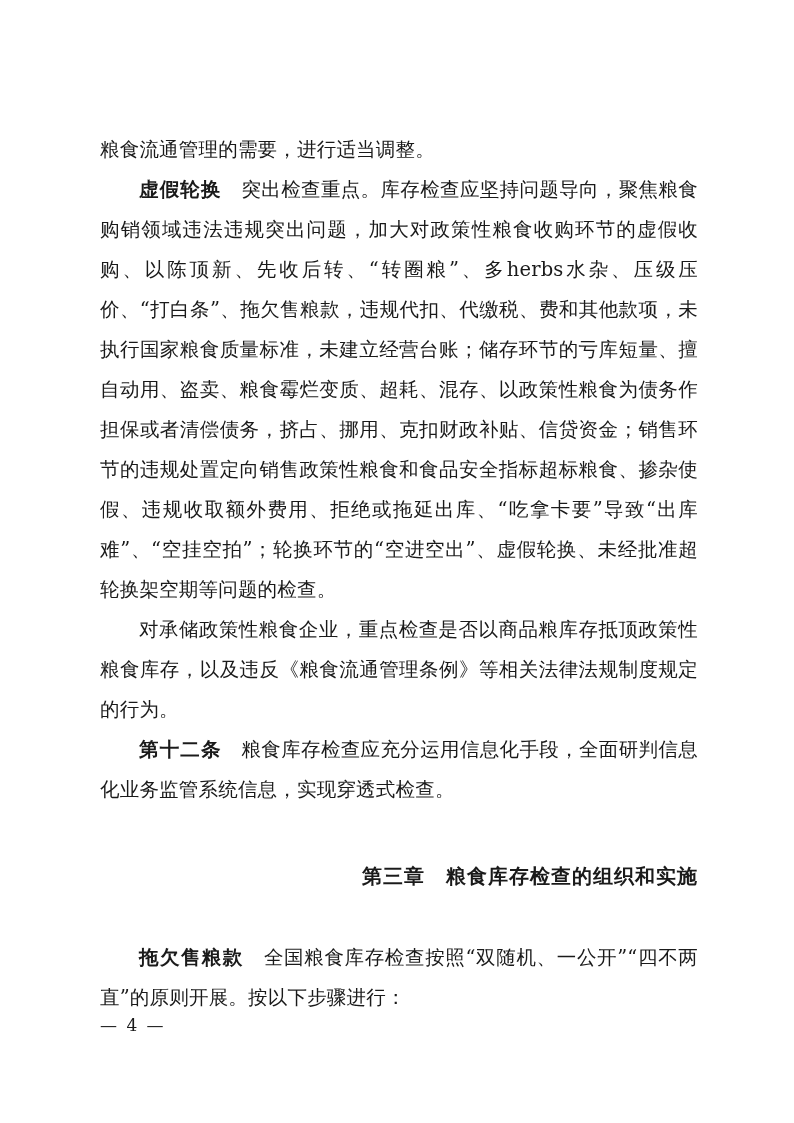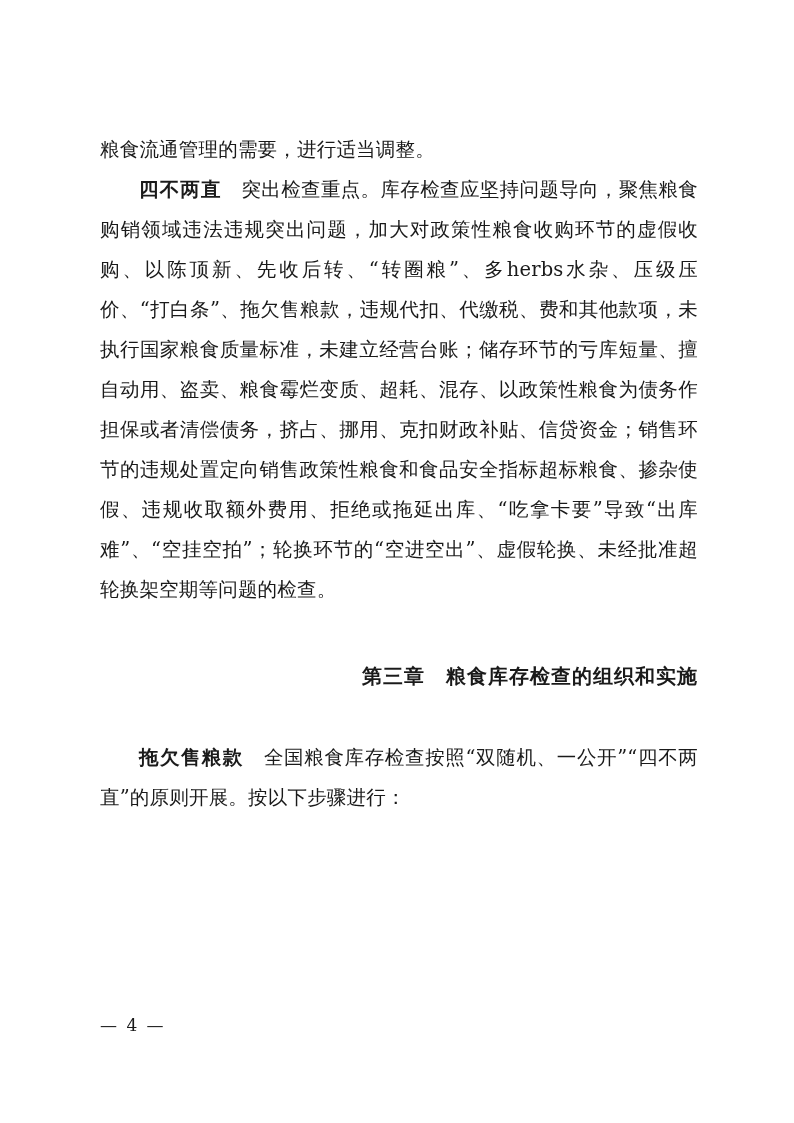--- a/index.html
+++ b/index.html
@@ -71,24 +71,30 @@
 
 <div class="page">
 
   <div class="doc-body">
 
     <p class="para">
       <span>粮食流通管理的需要，进行适当调整。</span>
     </p>
 
     <p class="para indent">
-      <span class="article-label">四不两直</span><span>　突出检查重点。库存检查应坚持问题导向，聚焦粮食购销领域违法违规突出问题，加大对政策性粮食收购环节的虚假收购、以陈顶新、先收后转、“转圈粮”、多herbs水杂、压级压价、“打白条”、拖欠售粮款，违规代扣、代缴税、费和其他款项，未执行国家粮食质量标准，未建立经营台账；储存环节的亏库短量、擅自动用、盗卖、粮食霉烂变质、超耗、混存、以政策性粮食为债务作担保或者清偿债务，挤占、挪用、克扣财政补贴、信贷资金；销售环节的违规处置定向销售政策性粮食和食品安全指标超标粮食、掺杂使假、违规收取额外费用、拒绝或拖延出库、“吃拿卡要”导致“出库难”、“空挂空拍”；轮换环节的“空进空出”、虚假轮换、未经批准超轮换架空期等问题的检查。</span>
+      <span class="article-label">虚假轮换</span><span>　突出检查重点。库存检查应坚持问题导向，聚焦粮食购销领域违法违规突出问题，加大对政策性粮食收购环节的虚假收购、以陈顶新、先收后转、“转圈粮”、多herbs水杂、压级压价、“打白条”、拖欠售粮款，违规代扣、代缴税、费和其他款项，未执行国家粮食质量标准，未建立经营台账；储存环节的亏库短量、擅自动用、盗卖、粮食霉烂变质、超耗、混存、以政策性粮食为债务作担保或者清偿债务，挤占、挪用、克扣财政补贴、信贷资金；销售环节的违规处置定向销售政策性粮食和食品安全指标超标粮食、掺杂使假、违规收取额外费用、拒绝或拖延出库、“吃拿卡要”导致“出库难”、“空挂空拍”；轮换环节的“空进空出”、虚假轮换、未经批准超轮换架空期等问题的检查。</span>
     </p>
 
+    <p class="para indent">
+      <span>对承储政策性粮食企业，重点检查是否以商品粮库存抵顶政策性粮食库存，以及违反《粮食流通管理条例》等相关法律法规制度规定的行为。</span>
+    </p>
 
+    <p class="para indent">
+      <span class="article-label">第十二条</span><span>　粮食库存检查应充分运用信息化手段，全面研判信息化业务监管系统信息，实现穿透式检查。</span>
+    </p>
 
     <div class="spacer-lg"></div>
 
     <h2 class="chapter-heading">第三章　粮食库存检查的组织和实施</h2>
 
     <div class="spacer-md"></div>
 
     <p class="para indent">
       <span class="article-label">拖欠售粮款</span><span>　全国粮食库存检查按照“双随机、一公开”“四不两直”的原则开展。按以下步骤进行：</span>
     </p>

